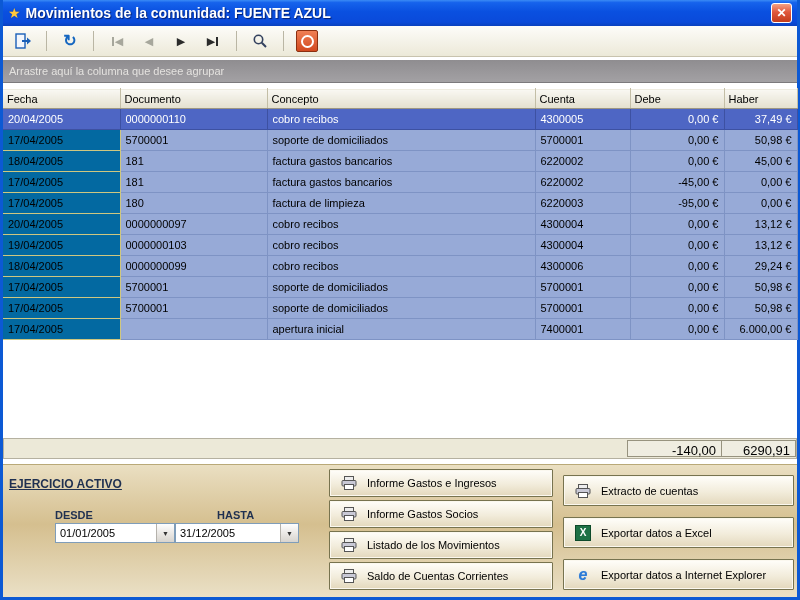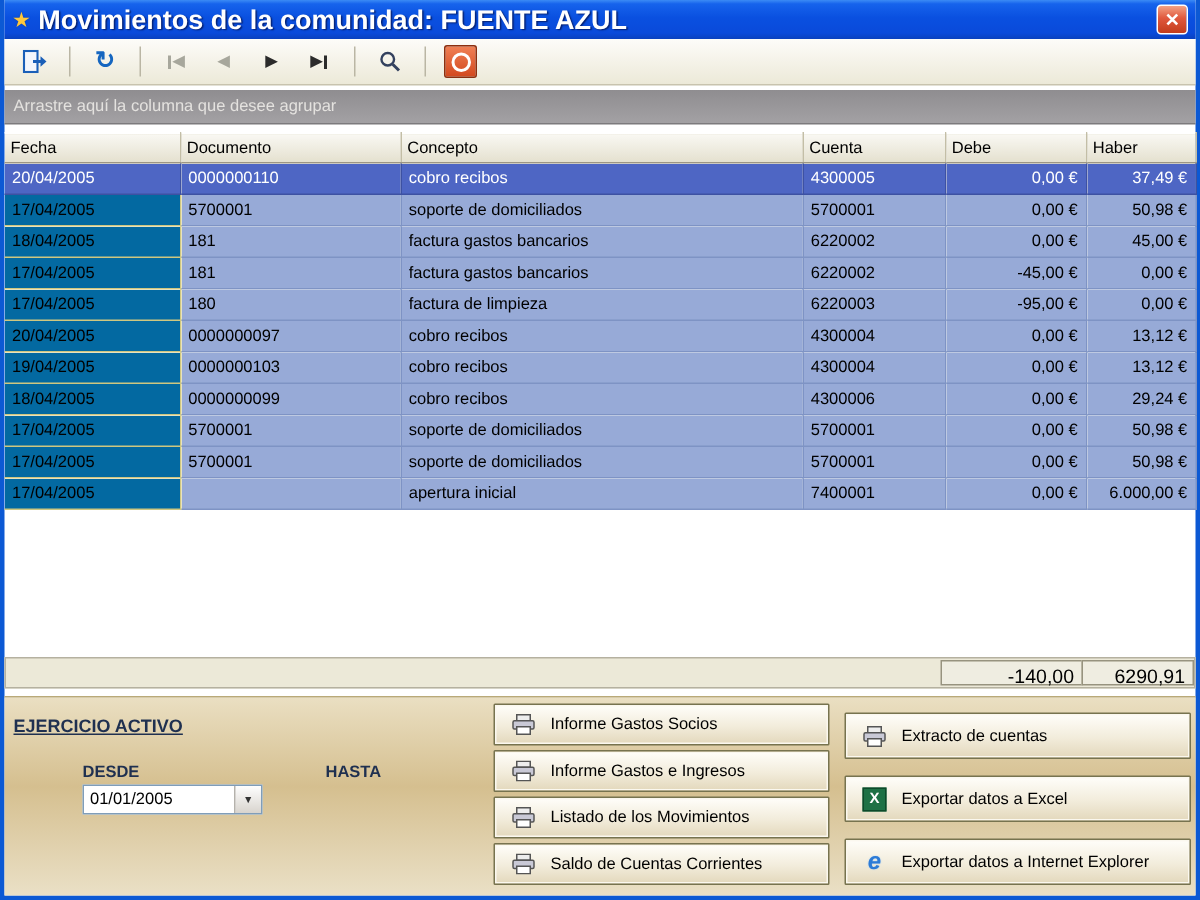--- a/index.html
+++ b/index.html
@@ -5,21 +5,21 @@
   html,body{margin:0;padding:0;width:800px;height:600px;overflow:hidden;
     font-family:"Liberation Sans",sans-serif;background:#fff;}
   .window{position:relative;width:800px;height:600px;box-sizing:border-box;
     border-left:3px solid #0C59D4;border-right:3px solid #0C59D4;border-bottom:3px solid #0C59D4;
     background:#fff;}
   
   .titlebar{position:absolute;left:0;top:0;width:794px;height:26px;box-sizing:border-box;
     background:linear-gradient(180deg,#3B8BF5 0%,#1663EC 10%,#0A50E0 45%,#0A4ADA 85%,#0A41BE 100%);
     display:flex;align-items:center;padding:0 5px;}
   .app-icon{color:#FFC83D;font-size:14px;margin-right:5px;text-shadow:0 0 1px #1B3F8F;}
-  .title-text{color:#fff;font-weight:bold;font-size:18px;text-shadow:1px 1px 1px rgba(0,0,40,.6);}
+  .title-text{color:#fff;font-weight:bold;font-size:14px;text-shadow:1px 1px 1px rgba(0,0,40,.6);}
   .close-btn{margin-left:auto;width:21px;height:20px;box-sizing:border-box;
     background:linear-gradient(180deg,#F3A183 0%,#E0583D 45%,#C33C1C 100%);
     border:1px solid #fff;border-radius:3px;color:#fff;font-size:12px;font-weight:bold;
     display:flex;align-items:center;justify-content:center;cursor:pointer;}
   
   .toolbar{position:absolute;left:0;top:26px;width:794px;height:31px;box-sizing:border-box;
     background:linear-gradient(180deg,#FDFCF9,#ECE9D8);border-bottom:1px solid #C8C3AE;
     display:flex;align-items:center;padding:0 6px;gap:4px;}
   .tb-btn{width:26px;height:24px;display:flex;align-items:center;justify-content:center;
     border:1px solid transparent;border-radius:2px;cursor:pointer;background:transparent;}
@@ -268,41 +268,45 @@
 
   <div class="footer">
     <div class="ejercicio">EJERCICIO ACTIVO</div>
     <div class="range-label lbl-desde">DESDE</div>
     <div class="range-label lbl-hasta">HASTA</div>
 
     <div class="combo combo-desde">
       <span class="combo-value">01/01/2005</span>
       <span class="combo-arrow">▼</span>
     </div>
+    <div class="combo combo-hasta">
+      <span class="combo-value">31/12/2005</span>
+      <span class="combo-arrow">▼</span>
+    </div>
 
     <div class="report-buttons">
       <button class="xp-btn">
         <span class="icn">
           <svg width="16" height="14" viewBox="0 0 16 14">
               <rect x="3.5" y="0.5" width="9" height="4" fill="#EDEDED" stroke="#555"></rect>
               <rect x="1" y="4.5" width="14" height="5.5" rx="1" fill="#C9C9D6" stroke="#555"></rect>
               <rect x="3.5" y="8.5" width="9" height="5" fill="#fff" stroke="#555"></rect>
             </svg>
         </span>
+        <span>Informe Gastos e Ingresos</span>
+      </button>
+      <button class="xp-btn">
+        <span class="icn">
+          <svg width="16" height="14" viewBox="0 0 16 14">
+              <rect x="3.5" y="0.5" width="9" height="4" fill="#EDEDED" stroke="#555"></rect>
+              <rect x="1" y="4.5" width="14" height="5.5" rx="1" fill="#C9C9D6" stroke="#555"></rect>
+              <rect x="3.5" y="8.5" width="9" height="5" fill="#fff" stroke="#555"></rect>
+            </svg>
+        </span>
         <span>Informe Gastos Socios</span>
-      </button>
-      <button class="xp-btn">
-        <span class="icn">
-          <svg width="16" height="14" viewBox="0 0 16 14">
-              <rect x="3.5" y="0.5" width="9" height="4" fill="#EDEDED" stroke="#555"></rect>
-              <rect x="1" y="4.5" width="14" height="5.5" rx="1" fill="#C9C9D6" stroke="#555"></rect>
-              <rect x="3.5" y="8.5" width="9" height="5" fill="#fff" stroke="#555"></rect>
-            </svg>
-        </span>
-        <span>Informe Gastos e Ingresos</span>
       </button>
       <button class="xp-btn">
         <span class="icn">
           <svg width="16" height="14" viewBox="0 0 16 14">
               <rect x="3.5" y="0.5" width="9" height="4" fill="#EDEDED" stroke="#555"></rect>
               <rect x="1" y="4.5" width="14" height="5.5" rx="1" fill="#C9C9D6" stroke="#555"></rect>
               <rect x="3.5" y="8.5" width="9" height="5" fill="#fff" stroke="#555"></rect>
             </svg>
         </span>
         <span>Listado de los Movimientos</span>

